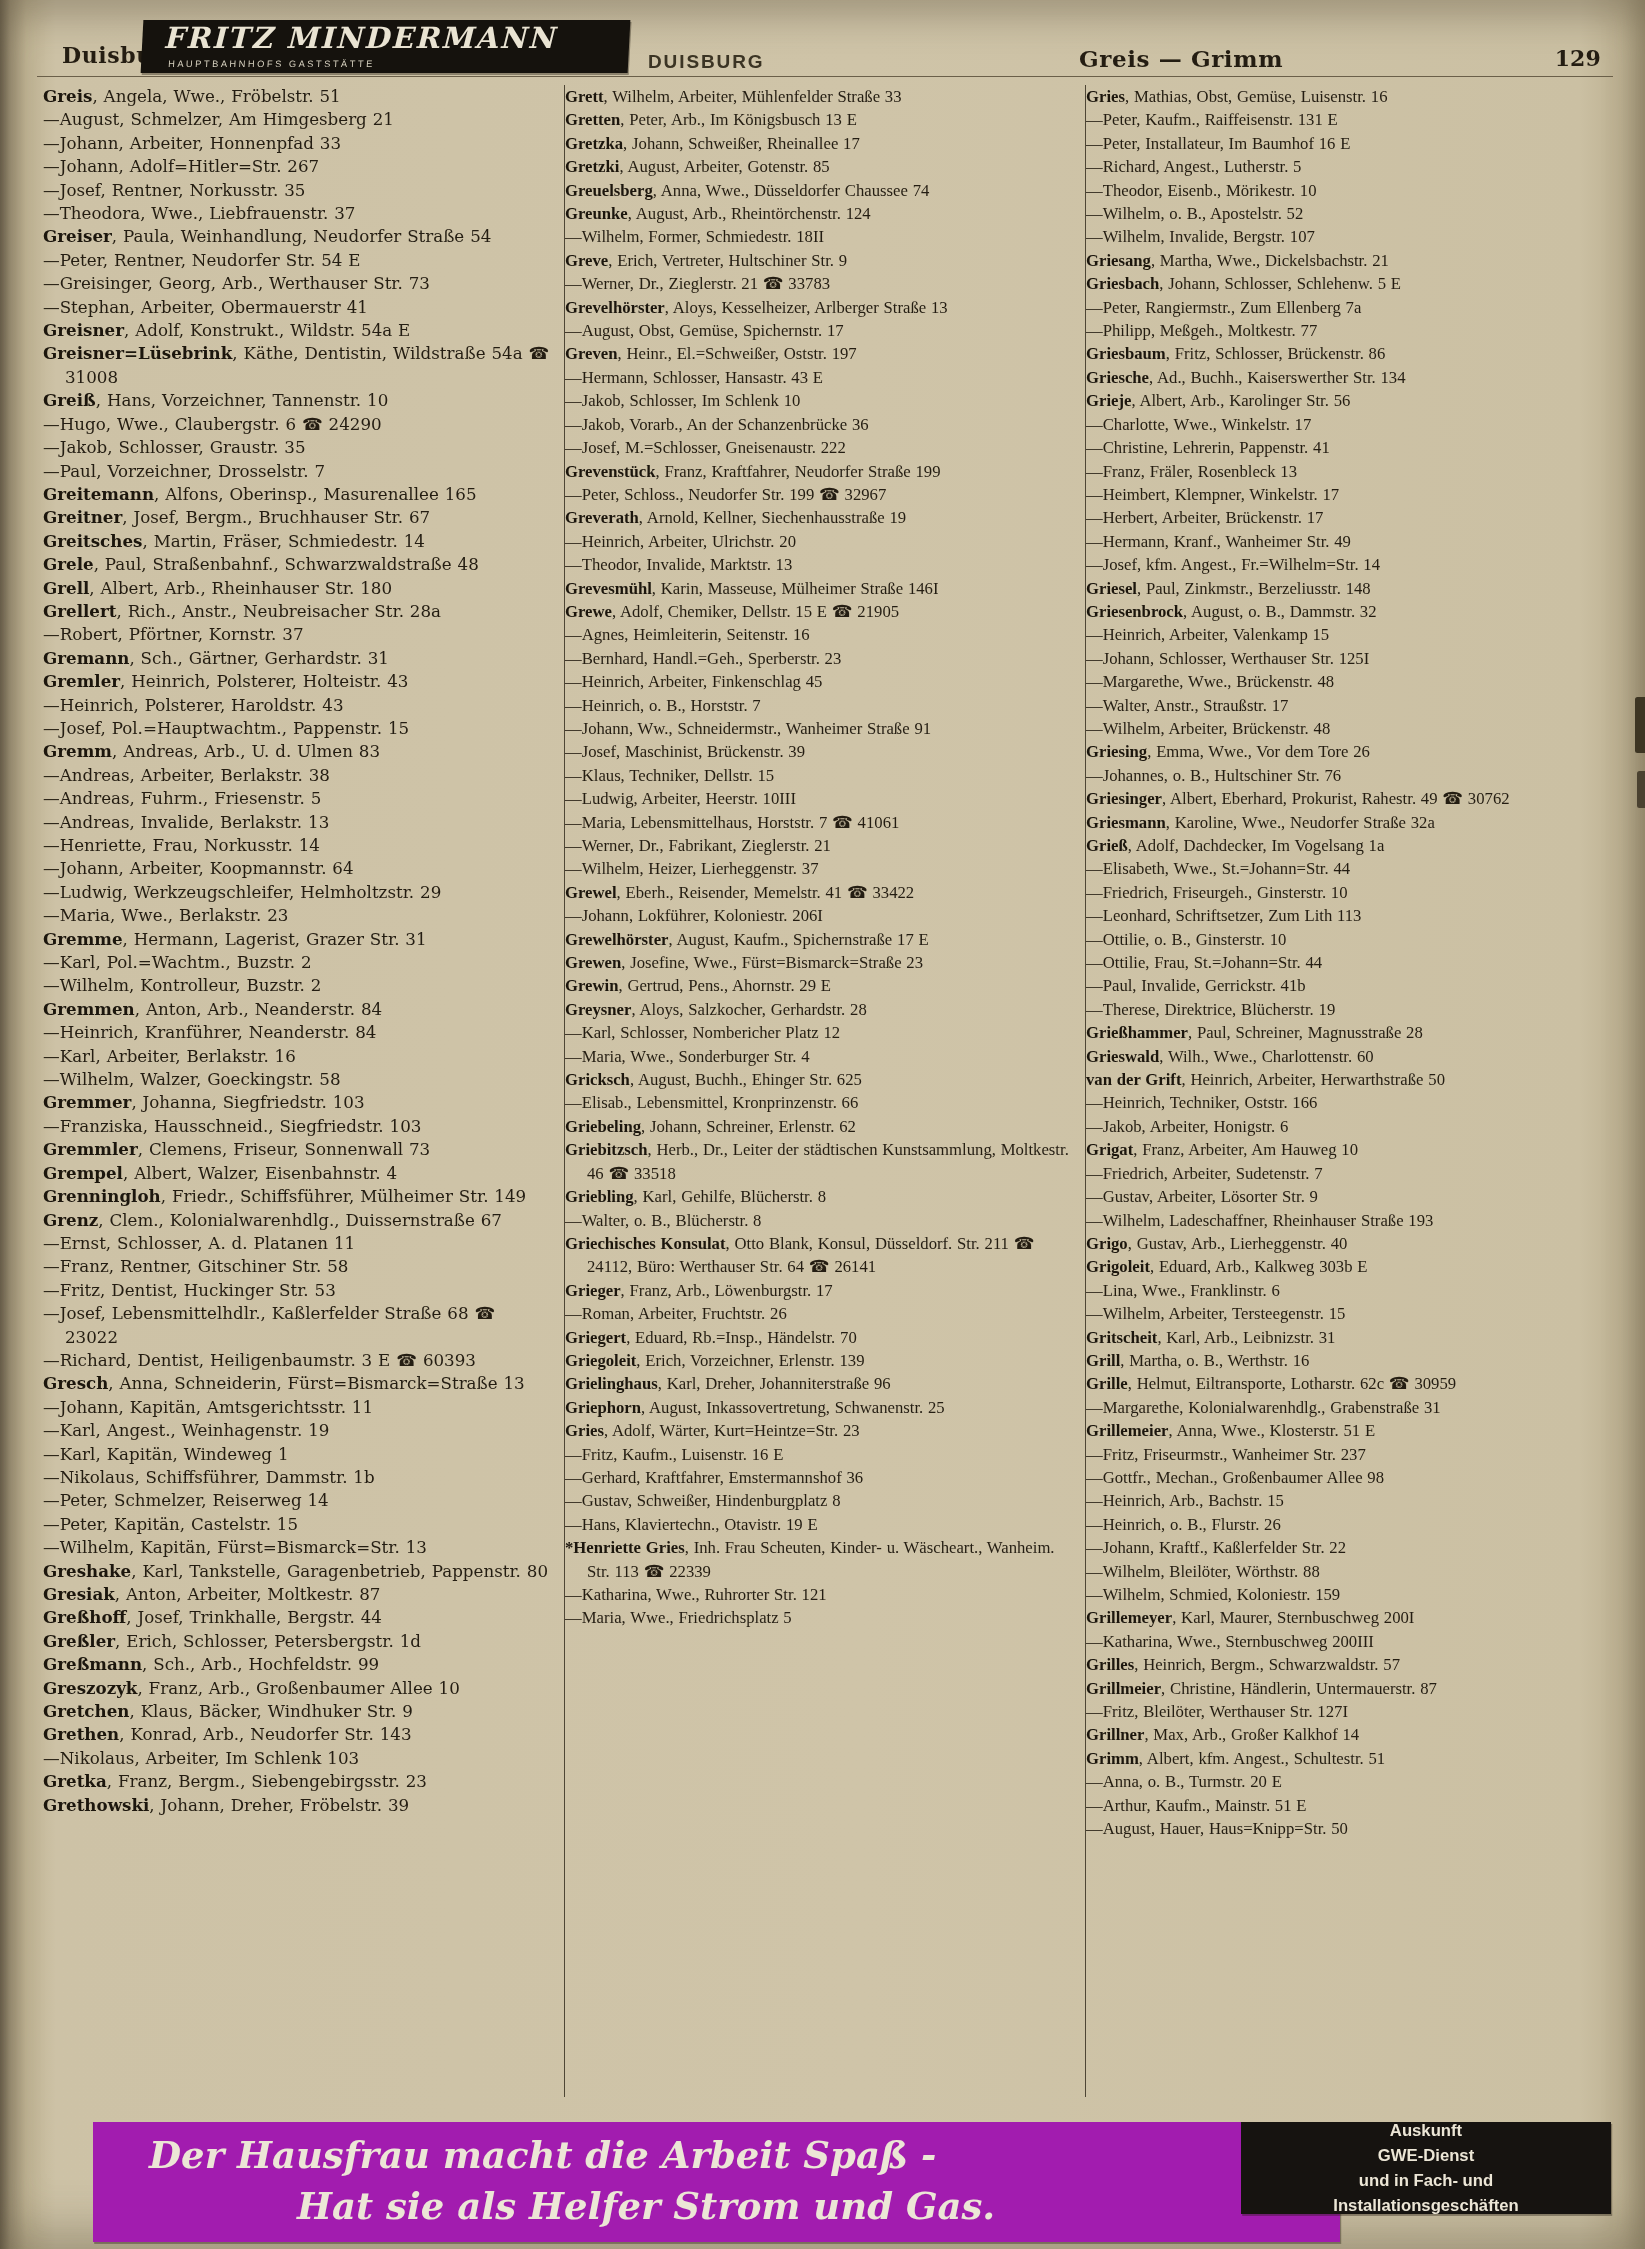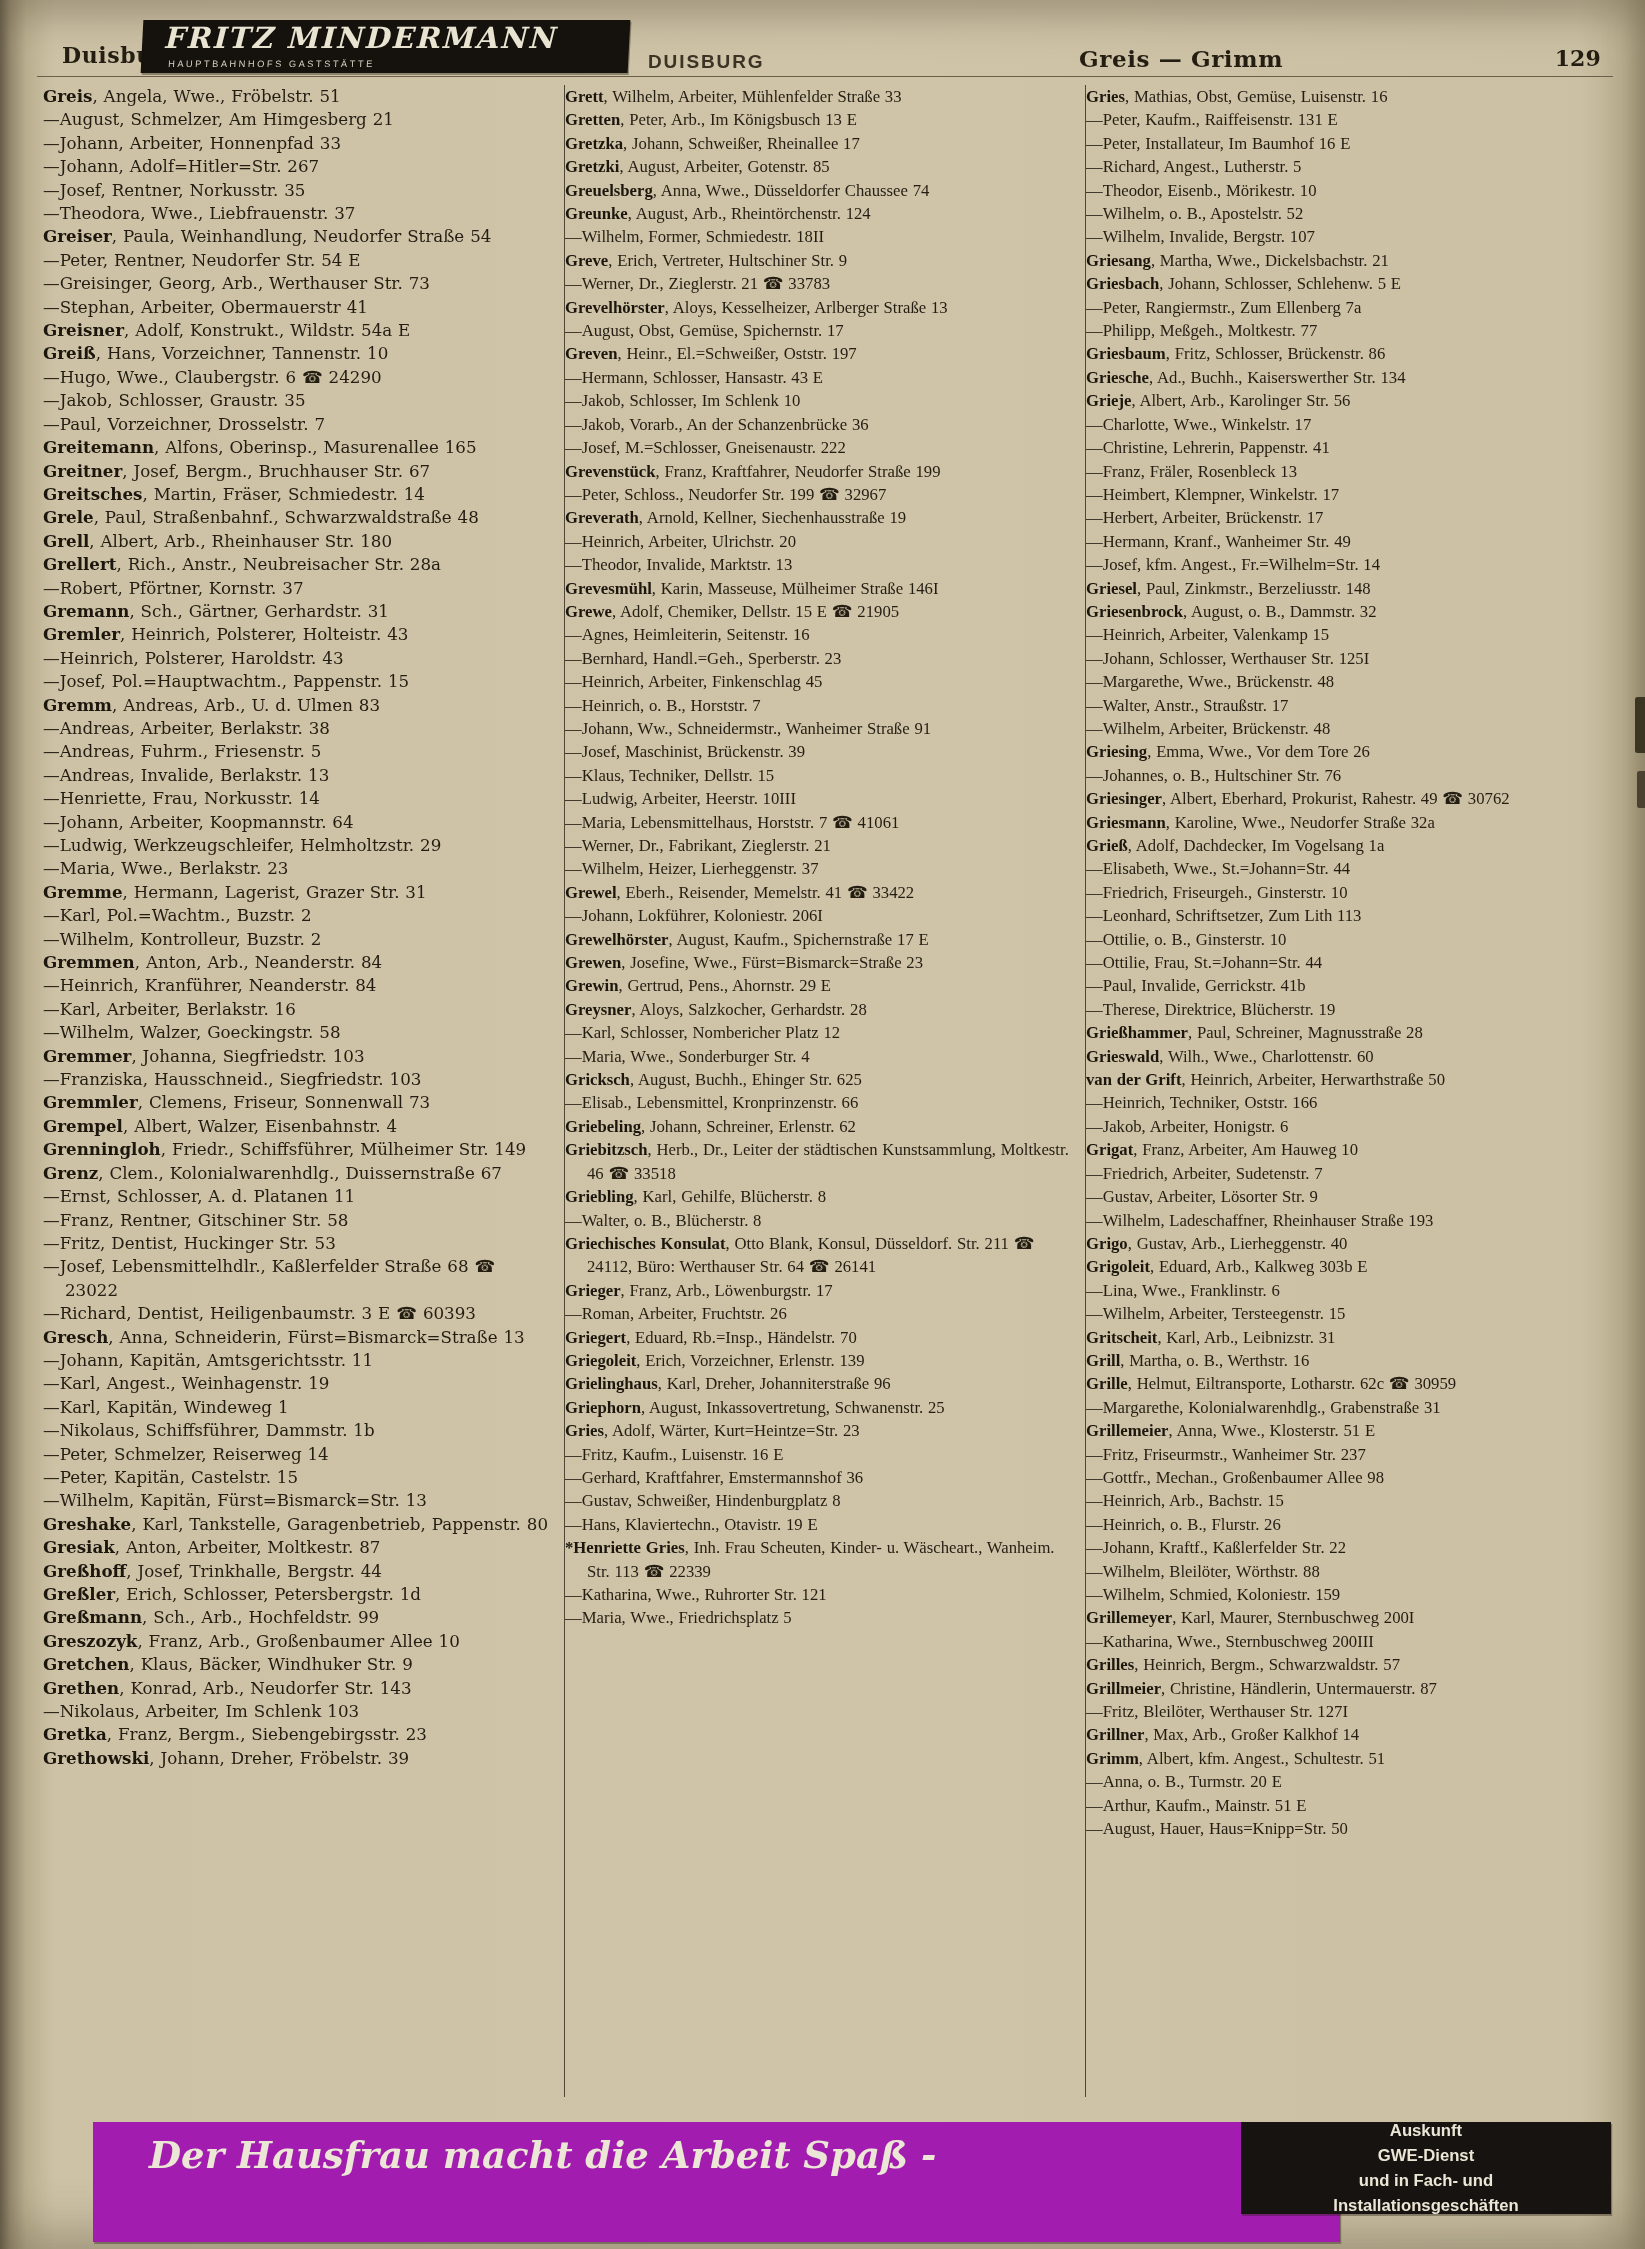--- a/index.html
+++ b/index.html
@@ -71,20 +71,21 @@
       <p class="entry">—August, Schmelzer, Am Himgesberg 21</p>
       <p class="entry">—Johann, Arbeiter, Honnenpfad 33</p>
       <p class="entry">—Johann, Adolf=Hitler=Str. 267</p>
       <p class="entry">—Josef, Rentner, Norkusstr. 35</p>
       <p class="entry">—Theodora, Wwe., Liebfrauenstr. 37</p>
       <p class="entry"><b>Greiser</b>, Paula, Weinhandlung, Neudorfer Straße 54</p>
       <p class="entry">—Peter, Rentner, Neudorfer Str. 54 E</p>
       <p class="entry">—Greisinger, Georg, Arb., Werthauser Str. 73</p>
       <p class="entry">—Stephan, Arbeiter, Obermauerstr 41</p>
       <p class="entry"><b>Greisner</b>, Adolf, Konstrukt., Wildstr. 54a E</p>
+      <p class="entry"><b>Greisner=Lüsebrink</b>, Käthe, Dentistin, Wildstraße 54a ☎ 31008</p>
       <p class="entry"><b>Greiß</b>, Hans, Vorzeichner, Tannenstr. 10</p>
       <p class="entry">—Hugo, Wwe., Claubergstr. 6 ☎ 24290</p>
       <p class="entry">—Jakob, Schlosser, Graustr. 35</p>
       <p class="entry">—Paul, Vorzeichner, Drosselstr. 7</p>
       <p class="entry"><b>Greitemann</b>, Alfons, Oberinsp., Masurenallee 165</p>
       <p class="entry"><b>Greitner</b>, Josef, Bergm., Bruchhauser Str. 67</p>
       <p class="entry"><b>Greitsches</b>, Martin, Fräser, Schmiedestr. 14</p>
       <p class="entry"><b>Grele</b>, Paul, Straßenbahnf., Schwarzwaldstraße 48</p>
       <p class="entry"><b>Grell</b>, Albert, Arb., Rheinhauser Str. 180</p>
       <p class="entry"><b>Grellert</b>, Rich., Anstr., Neubreisacher Str. 28a</p>
@@ -278,20 +279,21 @@
       <p class="entry"><b>Grillner</b>, Max, Arb., Großer Kalkhof 14</p>
       <p class="entry"><b>Grimm</b>, Albert, kfm. Angest., Schultestr. 51</p>
       <p class="entry">—Anna, o. B., Turmstr. 20 E</p>
       <p class="entry">—Arthur, Kaufm., Mainstr. 51 E</p>
       <p class="entry">—August, Hauer, Haus=Knipp=Str. 50</p>
     </div>
 </div>
 
 <div class="ad-main">
   <div class="l1">Der Hausfrau macht die Arbeit Spaß -</div>
+  <div class="l2">Hat sie als Helfer Strom und Gas.</div>
 </div>
 <div class="ad-side">
     <p class="side-line">Auskunft</p>
     <p class="side-line">GWE-Dienst</p>
     <p class="side-line">und in Fach- und</p>
     <p class="side-line">Installationsgeschäften</p>
   </div>
 
 <div class="mark1"></div>
 <div class="mark2"></div>

